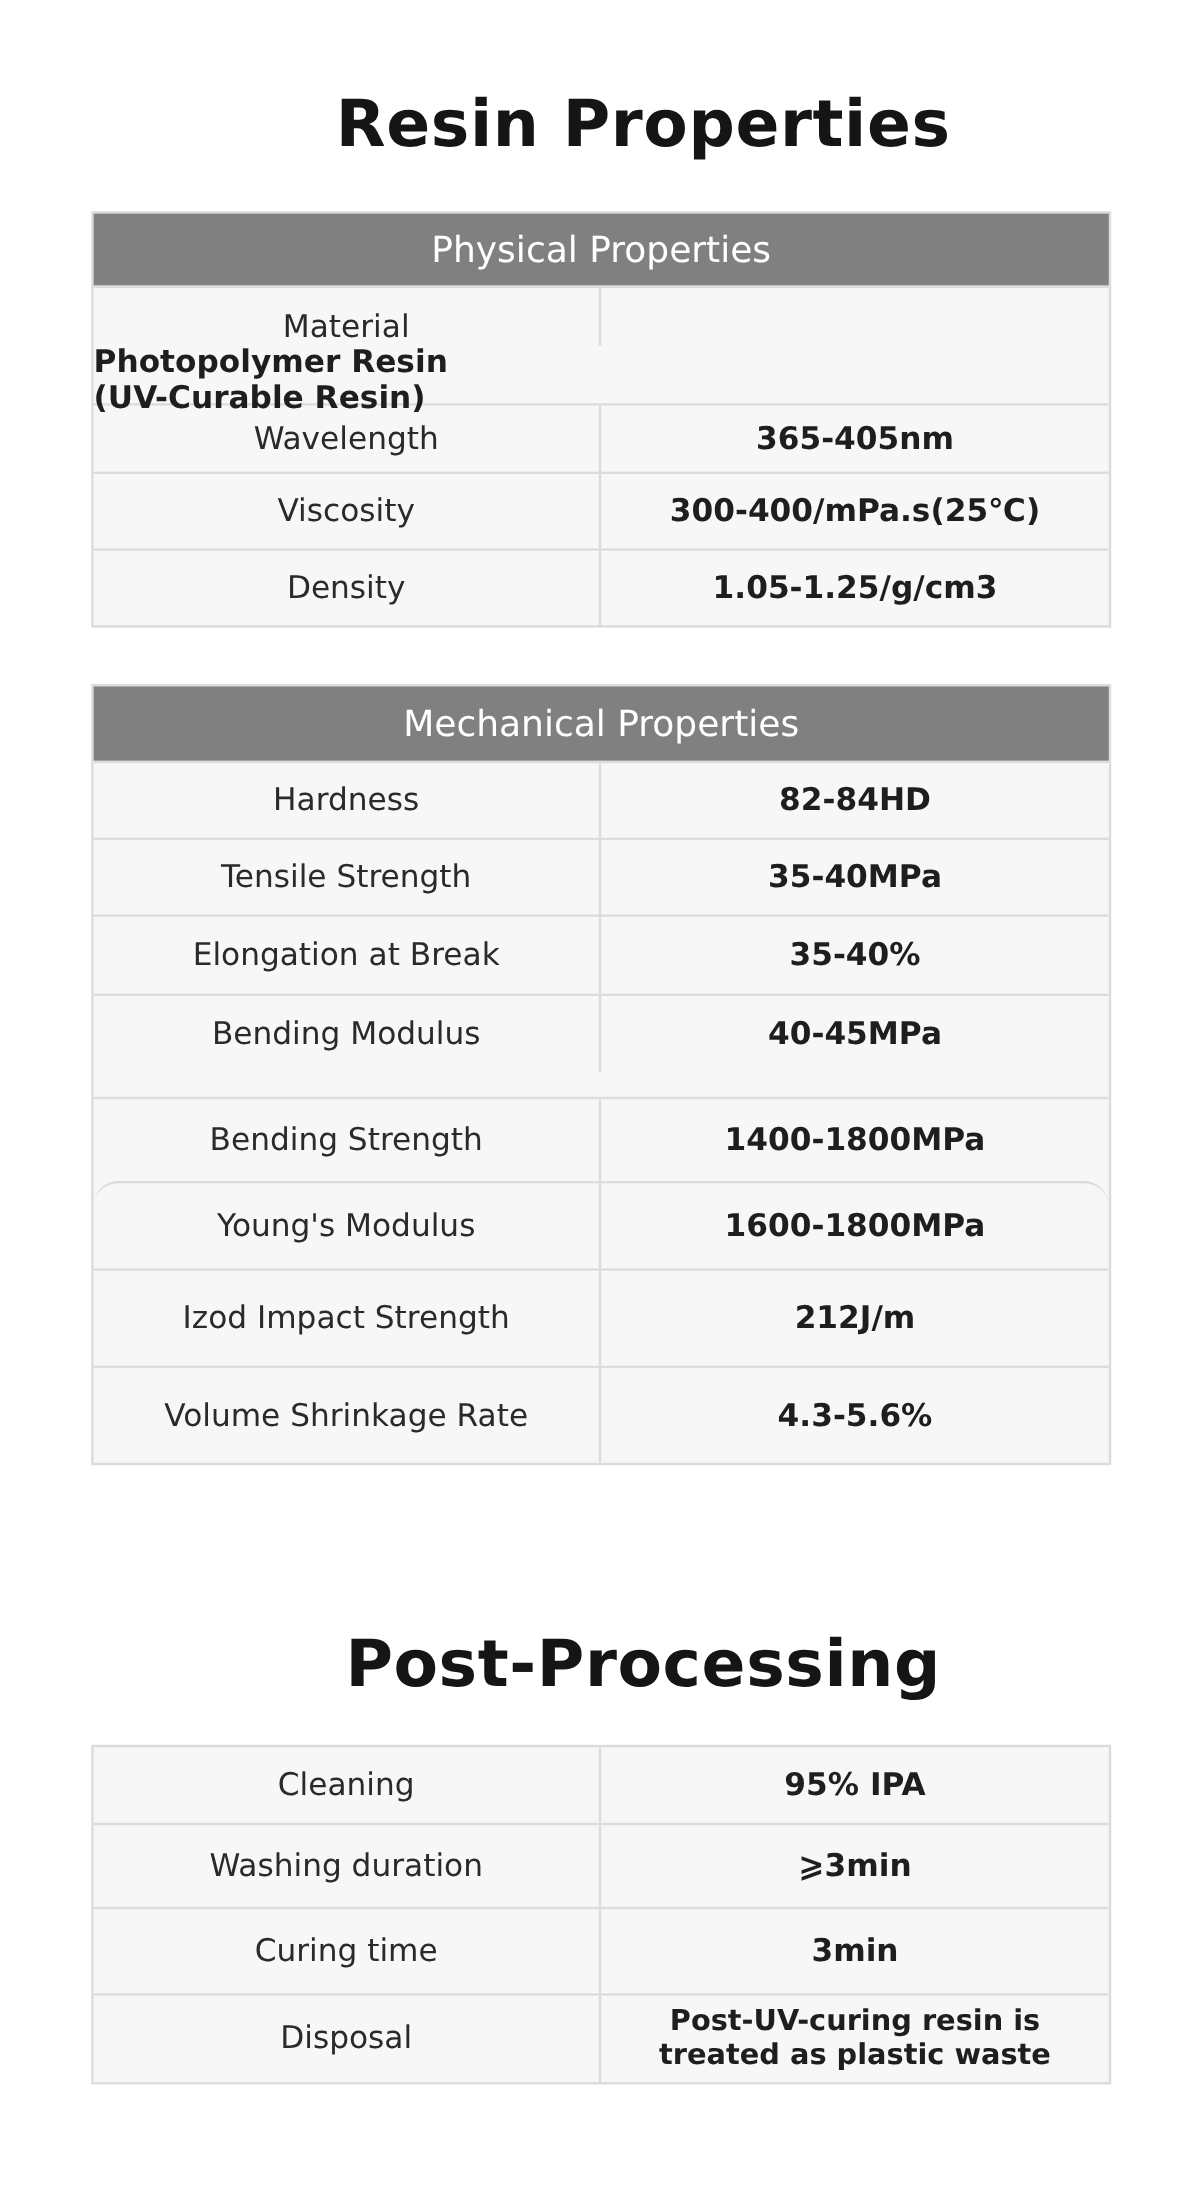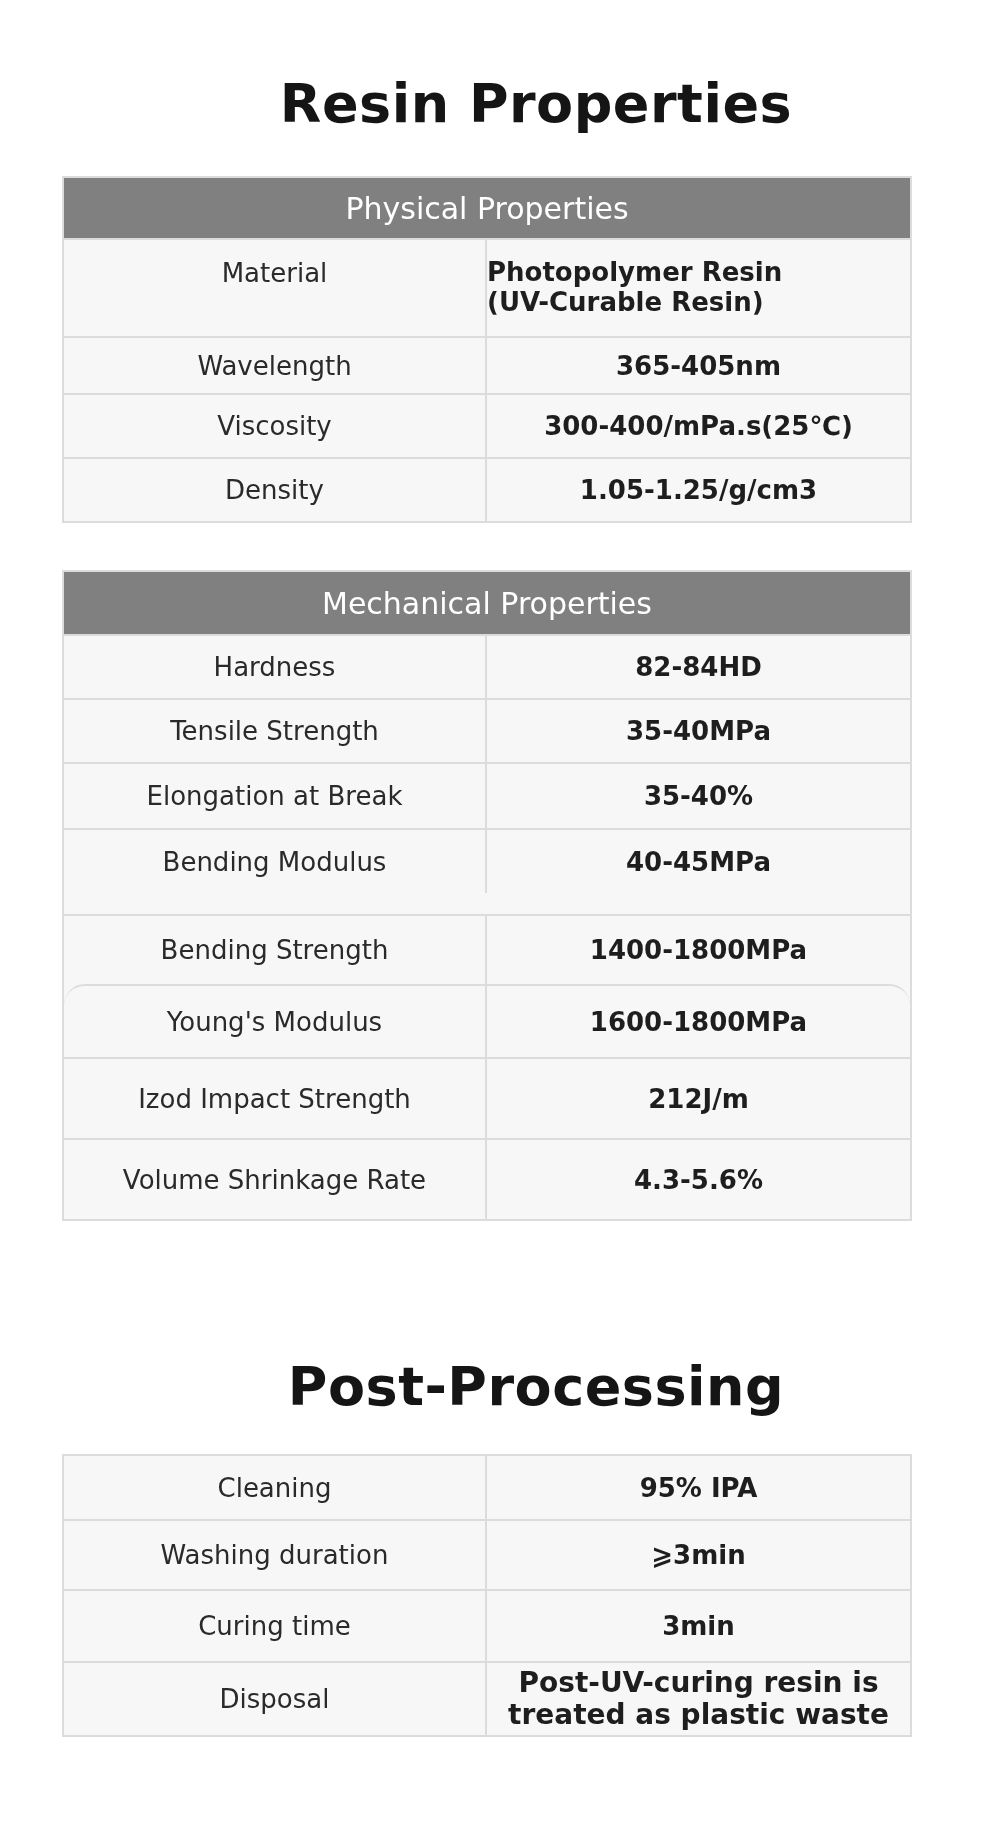--- a/index.html
+++ b/index.html
@@ -1,36 +1,36 @@
 <!DOCTYPE html>
 <html><head>
 <meta charset="utf-8">
 <style>
   html, body { margin:0; padding:0; background:#ffffff; }
   body { width:1000px; height:1837px; position:relative; font-family:"DejaVu Sans", "Liberation Sans", sans-serif; color:#222; }
   .title { position:absolute; left:0; width:1000px; text-align:center; font-weight:bold; color:#151515; font-size:54px; letter-spacing:0.5px;padding-left:36px; }
-  .tbl { position:absolute; left:62px; width:850px; border:2px solid #dcdcdc; box-sizing:border-box; background:#f7f7f7; }
+  .tbl { position:absolute; left:76px; width:850px; border:2px solid #dcdcdc; box-sizing:border-box; background:#f7f7f7; }
   .thead { background:#808080; color:#ffffff; text-align:center; font-size:30px; display:flex; align-items:center; justify-content:center; }
   .row { display:flex; border-top:2px solid #dcdcdc; }
   .row:first-child { border-top:none; }
   .cell { width:50%; display:flex; align-items:center; justify-content:center; text-align:center; font-size:26px; color:#2a2a2a; box-sizing:border-box; }
   .cell.k { border-right:2px solid #dcdcdc; }
   .cell.v { font-weight:bold; color:#1e1e1e; }
   .cell.top { align-items:flex-start; padding-top:18px; }
   .cell.multi { line-height:1.15; }
-  .cell.small { font-size:28px; }
+  .cell.small { font-size:24px; }
 </style>
 </head>
 <body>
 
 <h1 class="title" style="top:72px;margin:0;">Resin Properties</h1>
 
 <div class="tbl" style="top:176px;">
   <div class="thead" style="height:60px;">Physical Properties</div>
-  <div class="row" style="height:96px;">
+  <div class="row" style="height:96px;flex-direction:column;">
     <div class="cell k top">Material</div>
     <div class="cell v top multi" style="flex-direction:column;padding-top:0;">
       <span>Photopolymer Resin</span>
       <span>(UV-Curable Resin)</span>
     </div>
   </div>
   <div class="row" style="height:55px;">
     <div class="cell k">Wavelength</div>
     <div class="cell v">365-405nm</div>
   </div>

